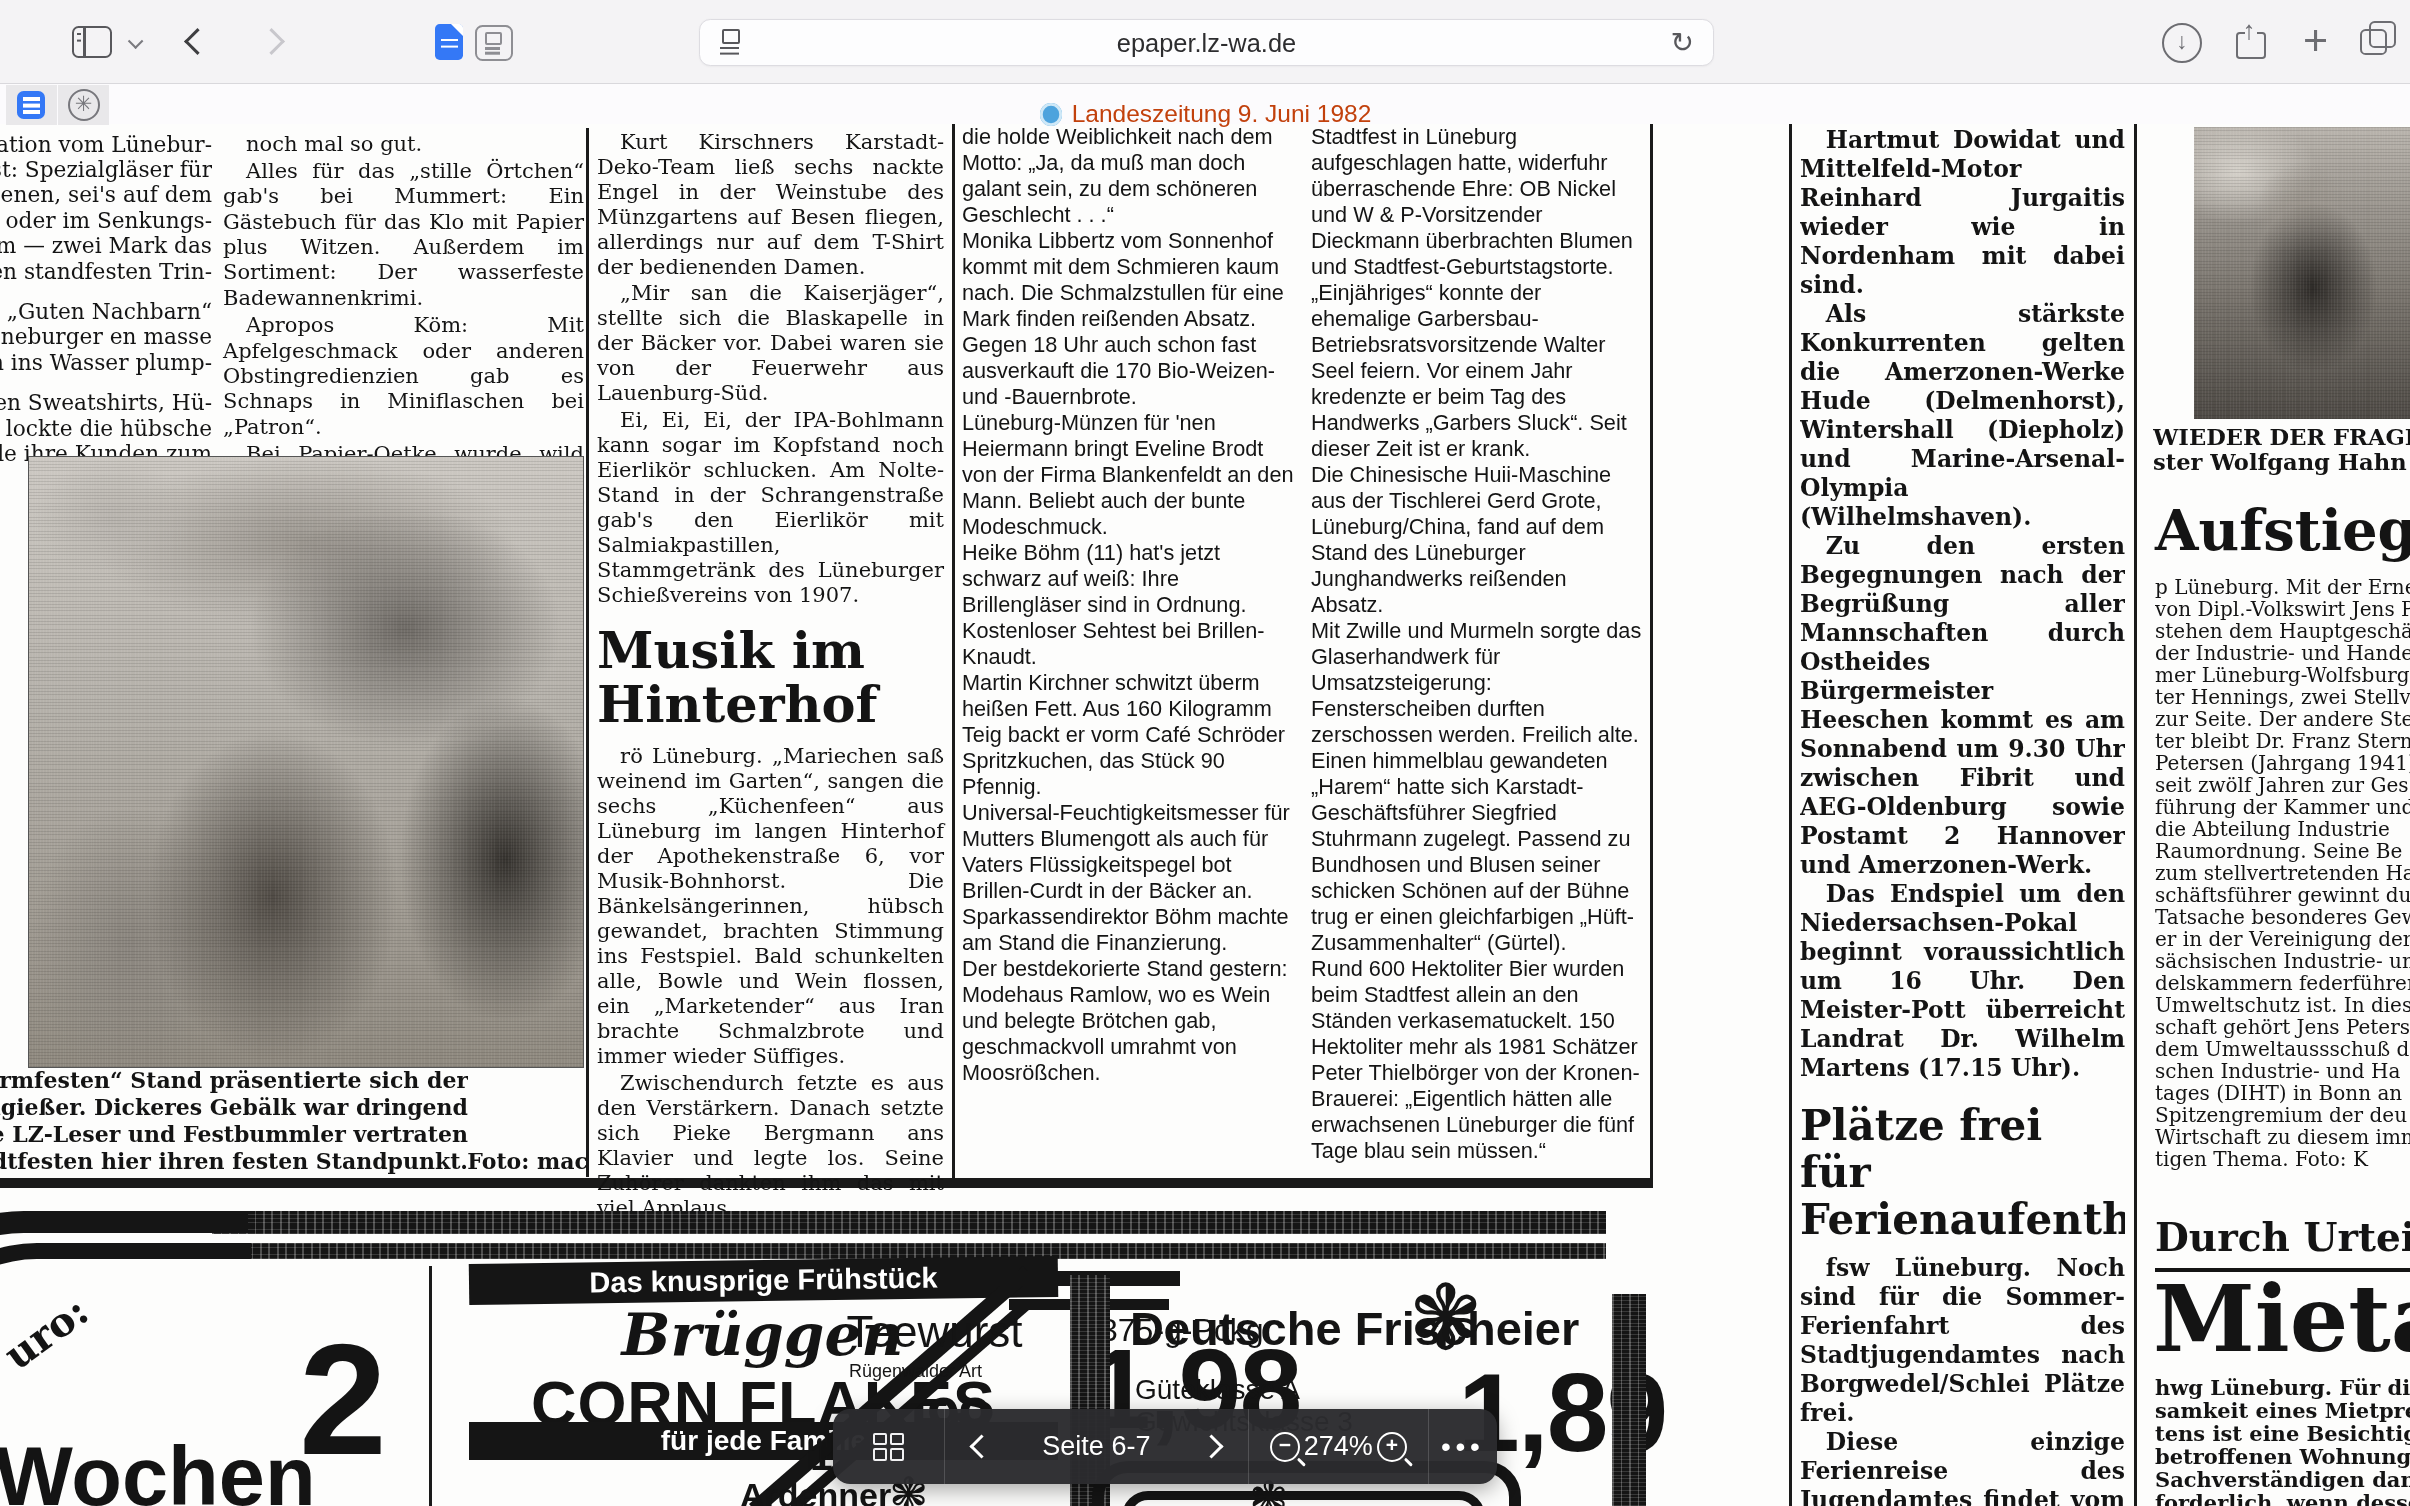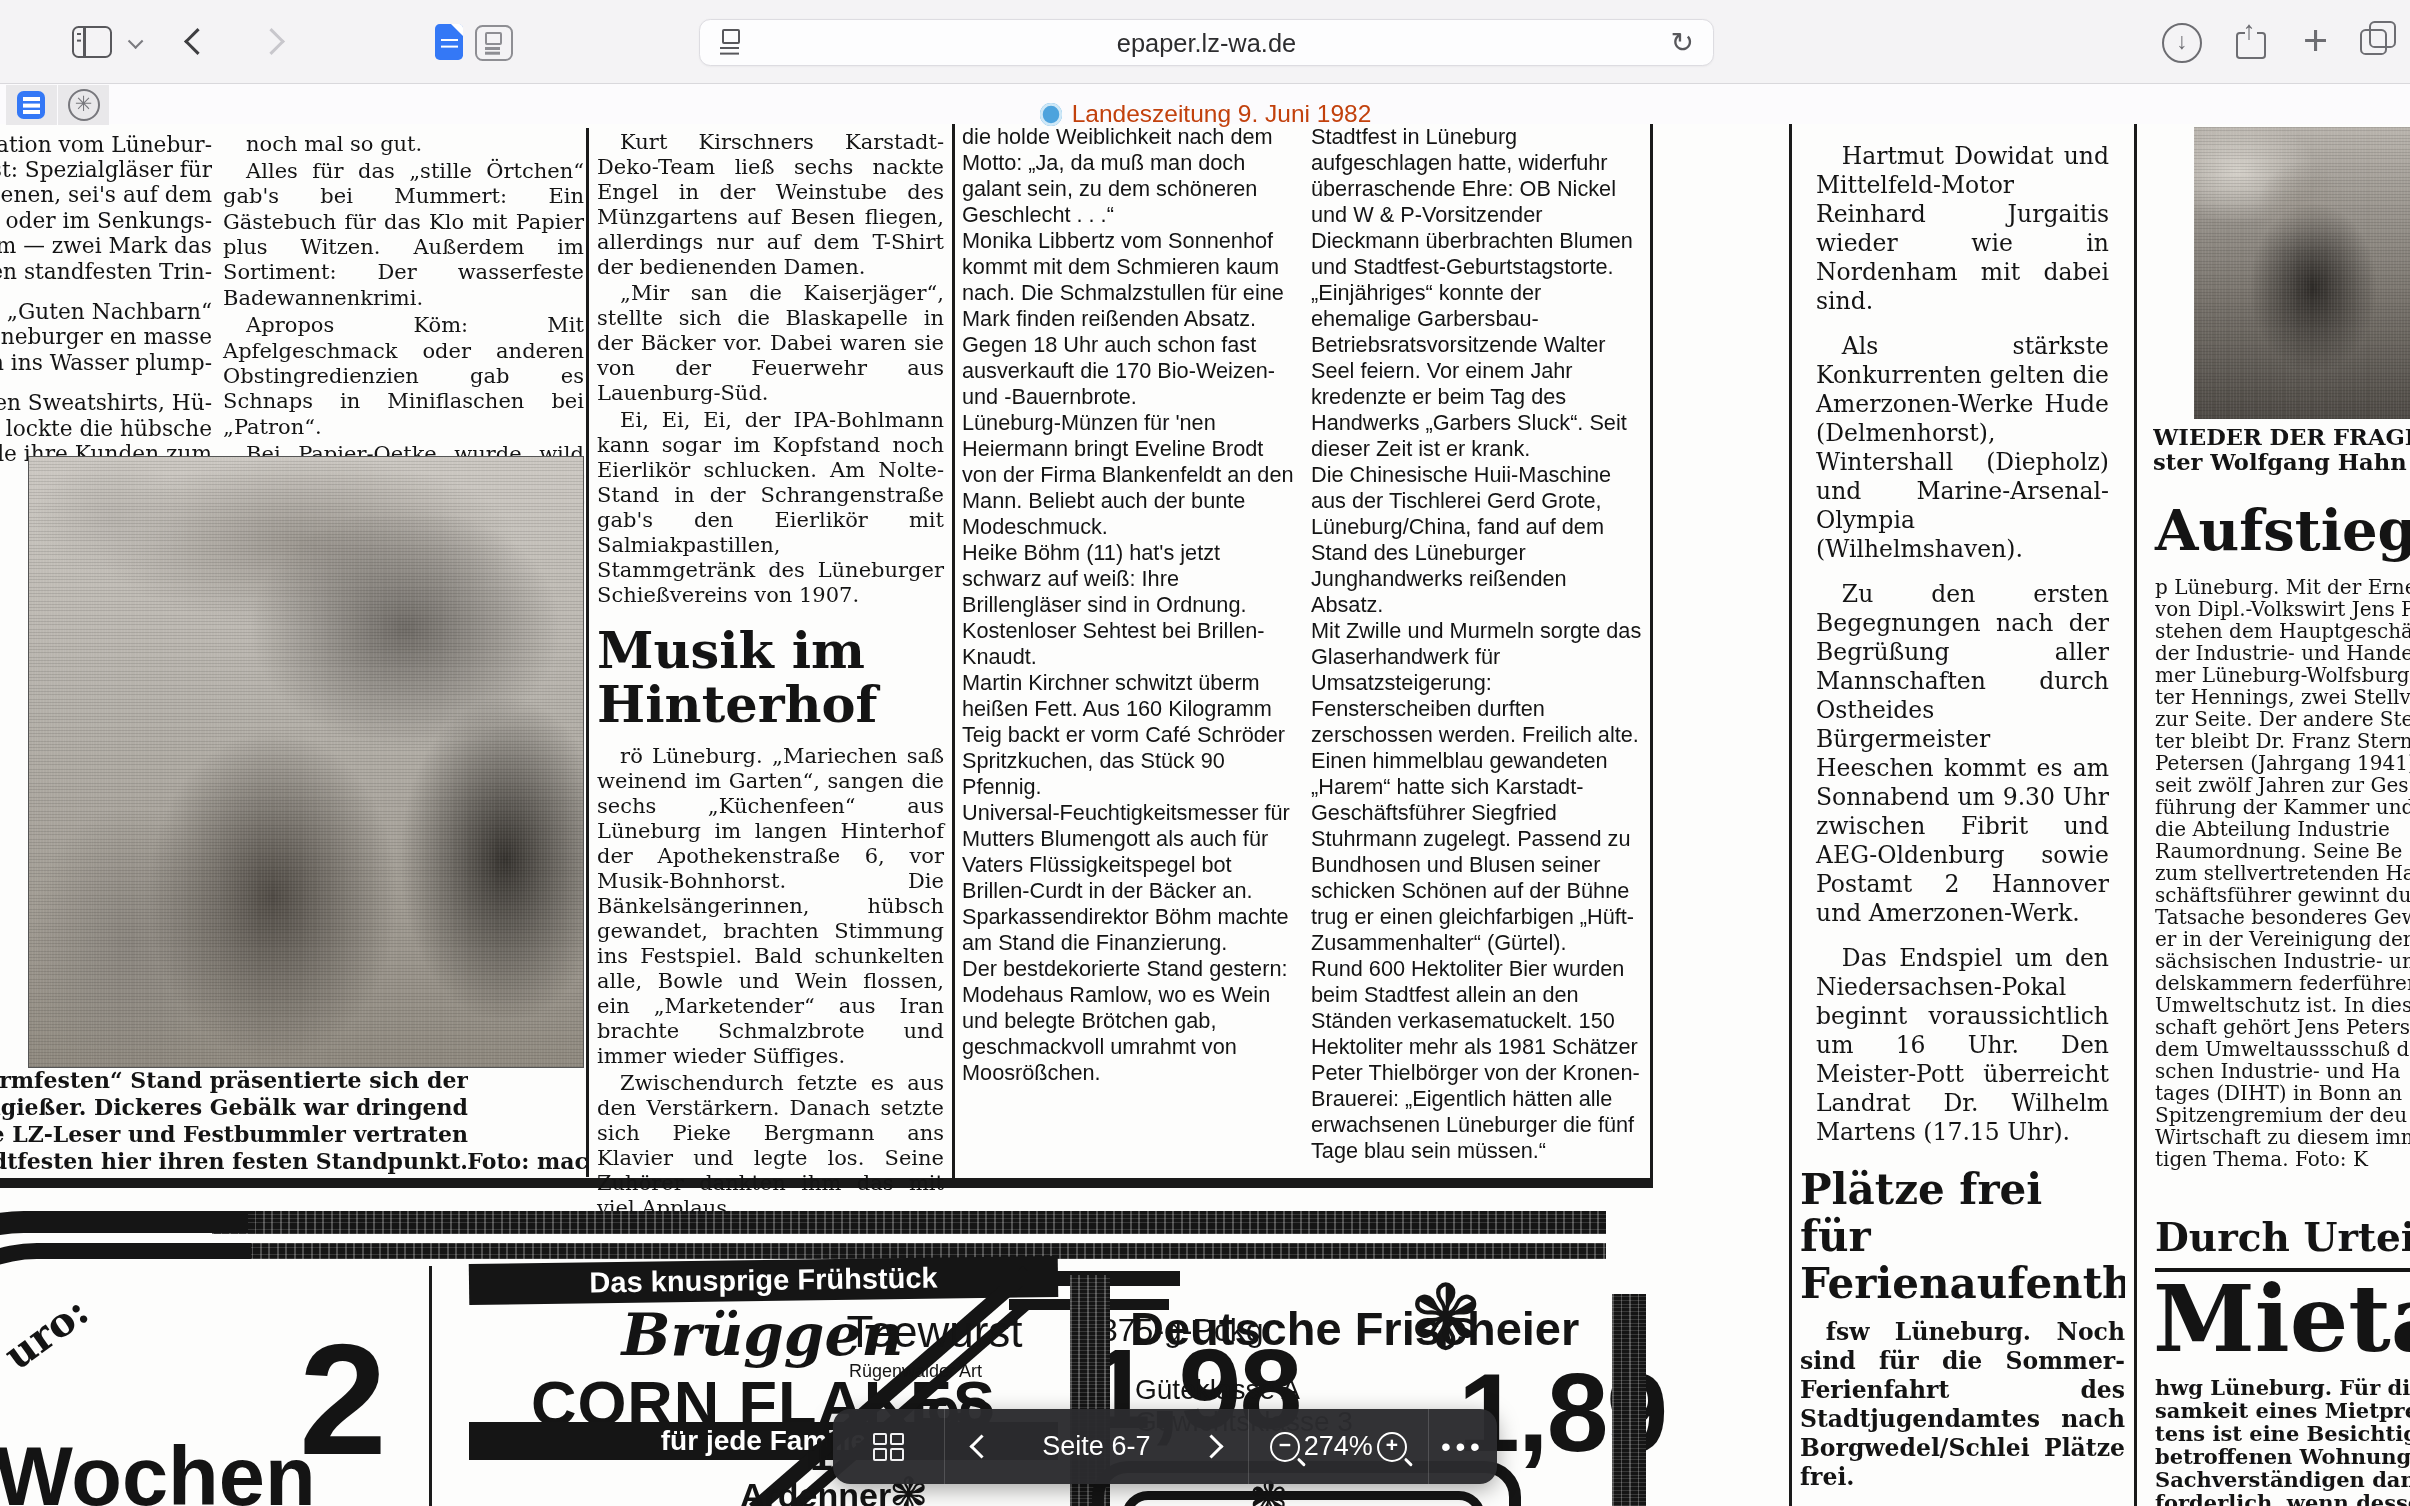--- a/index.html
+++ b/index.html
@@ -54,21 +54,21 @@
   .clipL{display:flex;justify-content:flex-end;overflow:hidden;}
   .clipL>.cline.blank{height:15px;}
   
   #col1{font-size:21.7px;line-height:25.4px;}
   #col2{font-size:21px;line-height:25.4px;}
   #col3{font-size:21px;line-height:25px;}
   #col3 .headline{font-family:"DejaVu Serif",serif;font-weight:bold;font-size:51px;line-height:54px;margin:15px 0 13px 0;text-align:left;text-indent:0;}
   .splitter{font-size:21.7px;line-height:26px;}
   .splitter>div{margin:0;}
   #col6{font-size:23.5px;line-height:29px;}
-  #col6 .k-p{text-align:justify;text-indent:1.1em;margin:16px;}
+  #col6 .k-p{text-align:justify;text-indent:1.1em;margin:0;font-weight:bold;}
   #col6 .k-pb{text-align:justify;text-indent:1.1em;font-weight:bold;margin:0;}
   #col6 .k-h{font-weight:bold;font-size:42px;line-height:47px;margin:19px 0 11.3px 0;text-indent:0;}
   #caption{font-weight:bold;font-size:22px;line-height:27px;}
   #photocredit{font-weight:bold;}
   .rlines{font-size:20px;line-height:22px;width:264px;overflow:hidden;}
   .rcapl{font-weight:bold;font-size:22.6px;line-height:25.4px;}
   .rbody2{font-weight:bold;font-size:21px;line-height:23px;}
   .photo{position:absolute;overflow:hidden;}
   .photo::after{content:"";position:absolute;inset:0;background:repeating-linear-gradient(0deg,rgba(0,0,0,.10) 0 0.9px,transparent 0.9px 2.8px),repeating-linear-gradient(90deg,rgba(255,255,255,.06) 0 0.9px,transparent 0.9px 2.8px);}
   

